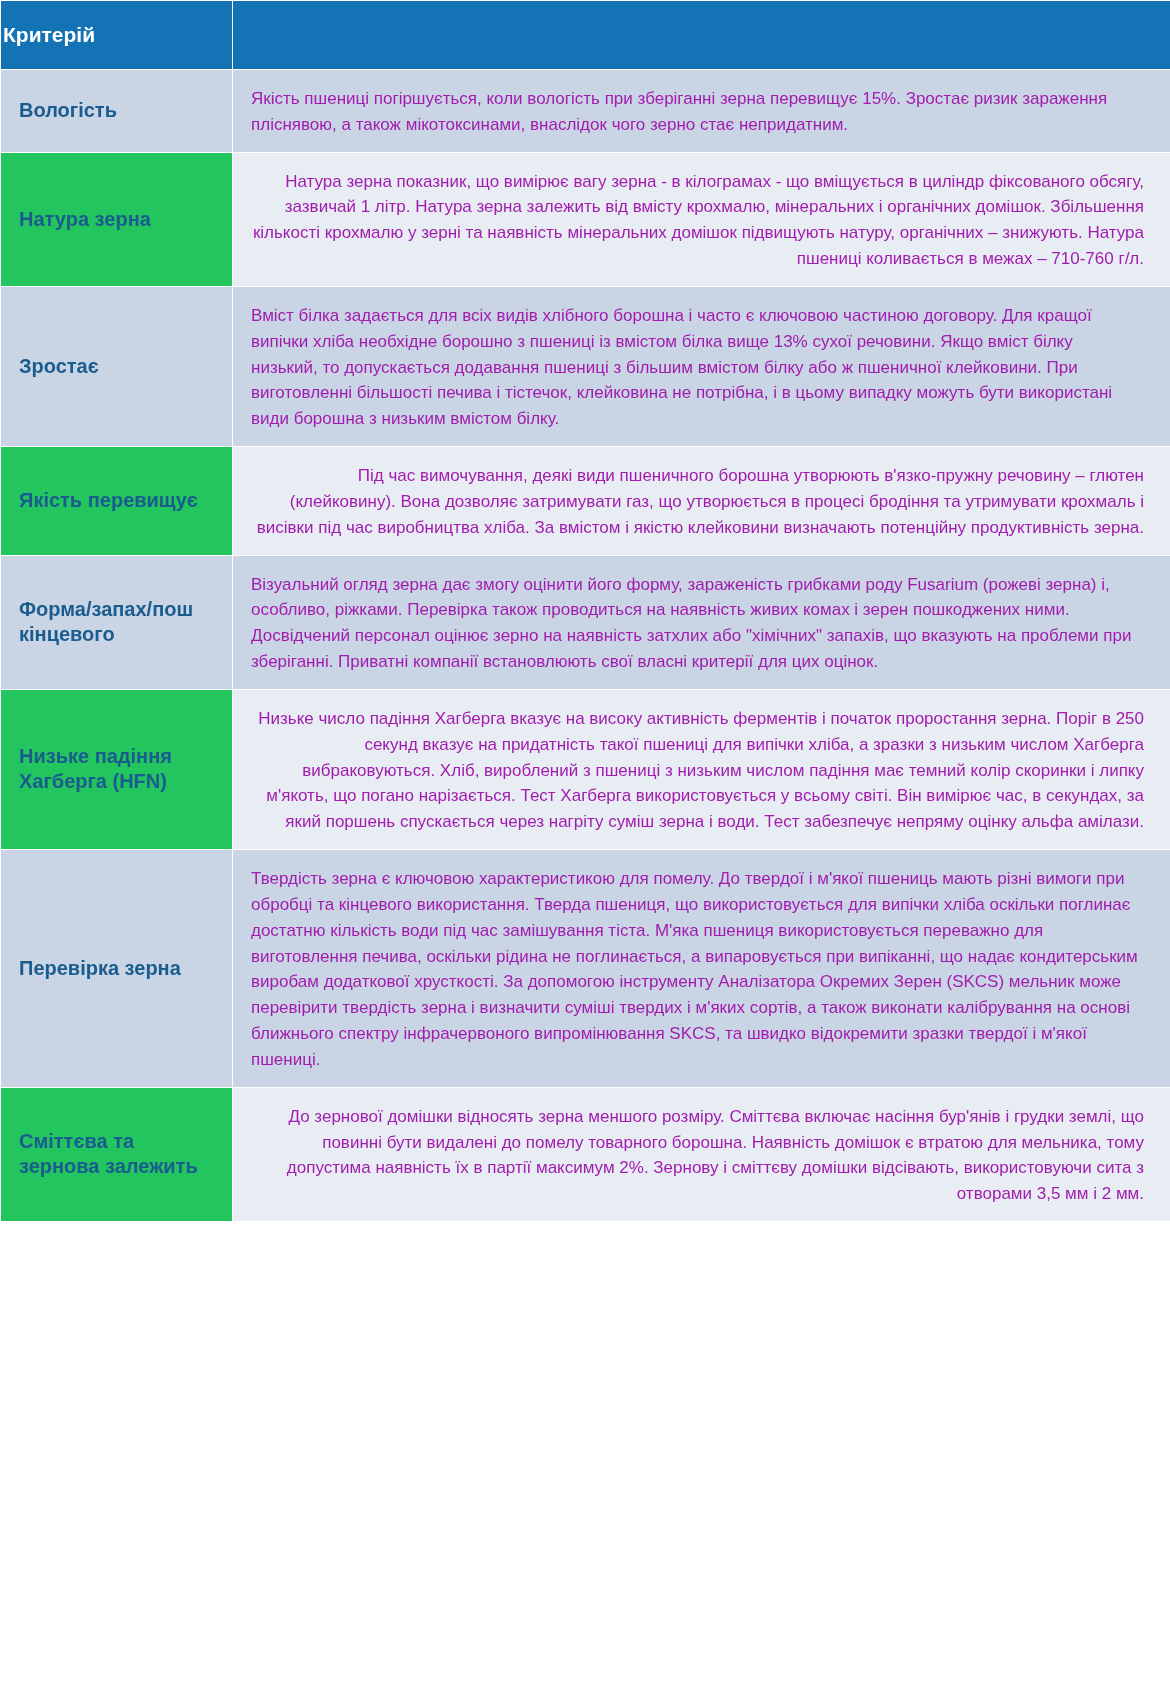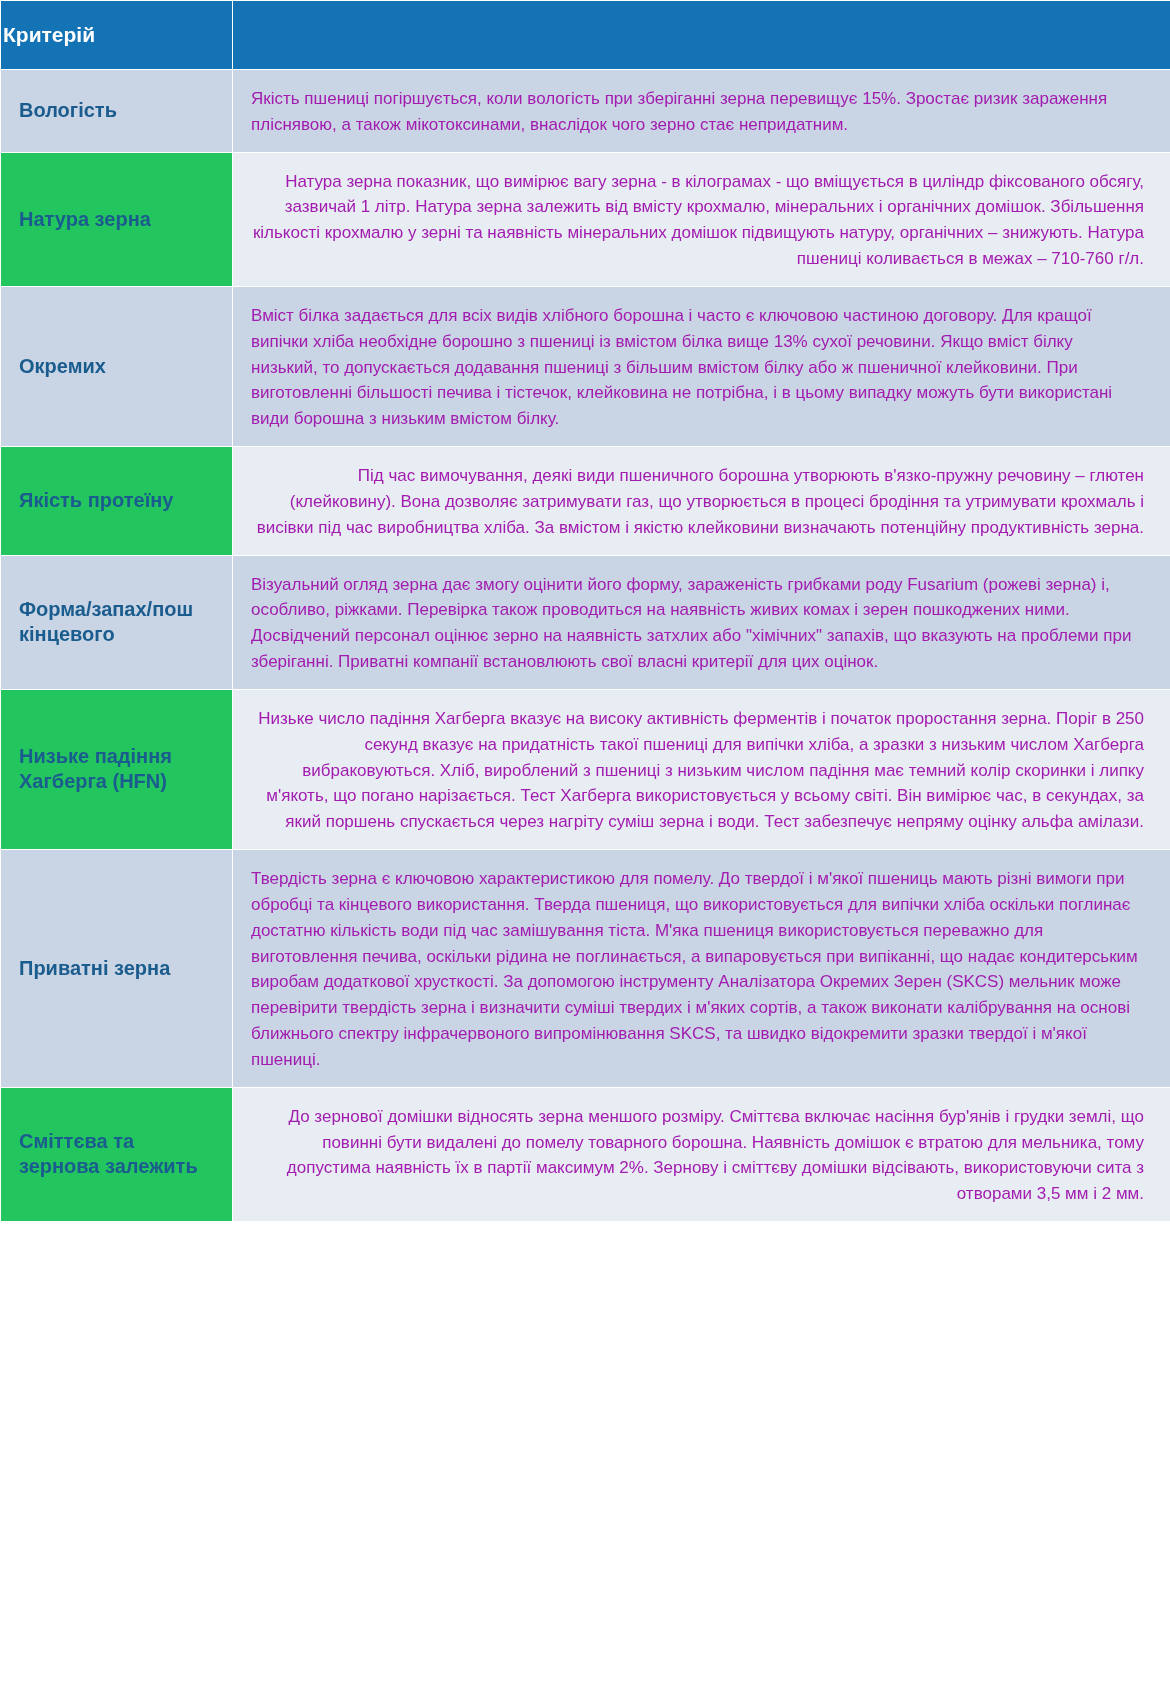--- a/index.html
+++ b/index.html
@@ -77,37 +77,37 @@
   <tbody>
     <tr class="band-a">
       <td class="criterion">Вологість</td>
       <td class="desc">Якість пшениці погіршується, коли вологість при зберіганні зерна перевищує 15%. Зростає ризик зараження пліснявою, а також мікотоксинами, внаслідок чого зерно стає непридатним.</td>
     </tr>
     <tr class="band-b">
       <td class="criterion">Натура зерна</td>
       <td class="desc">Натура зерна показник, що вимірює вагу зерна - в кілограмах - що вміщується в циліндр фіксованого обсягу, зазвичай 1 літр. Натура зерна залежить від вмісту крохмалю, мінеральних і органічних домішок. Збільшення кількості крохмалю у зерні та наявність мінеральних домішок підвищують натуру, органічних – знижують. Натура пшениці коливається в межах – 710-760 г/л.</td>
     </tr>
     <tr class="band-a">
-      <td class="criterion">Окремих</td>
+      <td class="criterion">Зростає</td>
       <td class="desc">Вміст білка задається для всіх видів хлібного борошна і часто є ключовою частиною договору. Для кращої випічки хліба необхідне борошно з пшениці із вмістом білка вище 13% сухої речовини. Якщо вміст білку низький, то допускається додавання пшениці з більшим вмістом білку або ж пшеничної клейковини. При виготовленні більшості печива і тістечок, клейковина не потрібна, і в цьому випадку можуть бути використані види борошна з низьким вмістом білку.</td>
     </tr>
     <tr class="band-b">
-      <td class="criterion">Якість протеїну</td>
+      <td class="criterion">Якість перевищує</td>
       <td class="desc">Під час вимочування, деякі види пшеничного борошна утворюють в'язко-пружну речовину – глютен (клейковину). Вона дозволяє затримувати газ, що утворюється в процесі бродіння та утримувати крохмаль і висівки під час виробництва хліба. За вмістом і якістю клейковини визначають потенційну продуктивність зерна.</td>
     </tr>
     <tr class="band-a">
       <td class="criterion">Форма/запах/пош кінцевого</td>
       <td class="desc">Візуальний огляд зерна дає змогу оцінити його форму, зараженість грибками роду Fusarium (рожеві зерна) і, особливо, ріжками. Перевірка також проводиться на наявність живих комах і зерен пошкоджених ними. Досвідчений персонал оцінює зерно на наявність затхлих або "хімічних" запахів, що вказують на проблеми при зберіганні. Приватні компанії встановлюють свої власні критерії для цих оцінок.</td>
     </tr>
     <tr class="band-b">
       <td class="criterion">Низьке падіння Хагберга (HFN)</td>
       <td class="desc">Низьке число падіння Хагберга вказує на високу активність ферментів і початок проростання зерна. Поріг в 250 секунд вказує на придатність такої пшениці для випічки хліба, а зразки з низьким числом Хагберга вибраковуються. Хліб, вироблений з пшениці з низьким числом падіння має темний колір скоринки і липку м'якоть, що погано нарізається. Тест Хагберга використовується у всьому світі. Він вимірює час, в секундах, за який поршень спускається через нагріту суміш зерна і води. Тест забезпечує непряму оцінку альфа амілази.</td>
     </tr>
     <tr class="band-a">
-      <td class="criterion">Приватні зерна</td>
+      <td class="criterion">Перевірка зерна</td>
       <td class="desc">Твердість зерна є ключовою характеристикою для помелу. До твердої і м'якої пшениць мають різні вимоги при обробці та кінцевого використання. Тверда пшениця, що використовується для випічки хліба оскільки поглинає достатню кількість води під час замішування тіста. М'яка пшениця використовується переважно для виготовлення печива, оскільки рідина не поглинається, а випаровується при випіканні, що надає кондитерським виробам додаткової хрусткості. За допомогою інструменту Аналізатора Окремих Зерен (SKCS) мельник може перевірити твердість зерна і визначити суміші твердих і м'яких сортів, а також виконати калібрування на основі ближнього спектру інфрачервоного випромінювання SKCS, та швидко відокремити зразки твердої і м'якої пшениці.</td>
     </tr>
     <tr class="band-b">
       <td class="criterion">Сміттєва та зернова залежить</td>
       <td class="desc">До зернової домішки відносять зерна меншого розміру. Сміттєва включає насіння бур'янів і грудки землі, що повинні бути видалені до помелу товарного борошна. Наявність домішок є втратою для мельника, тому допустима наявність їх в партії максимум 2%. Зернову і сміттєву домішки відсівають, використовуючи сита з отворами 3,5 мм і 2 мм.</td>
     </tr>
   </tbody>
 </table>
 
 </body></html>

